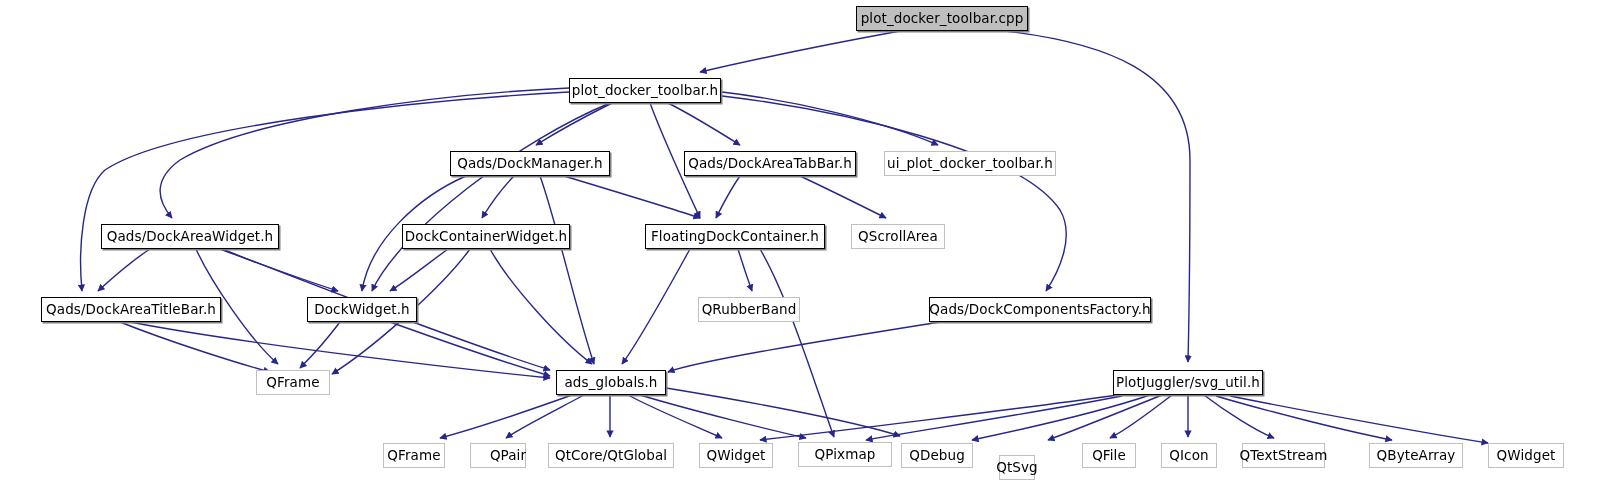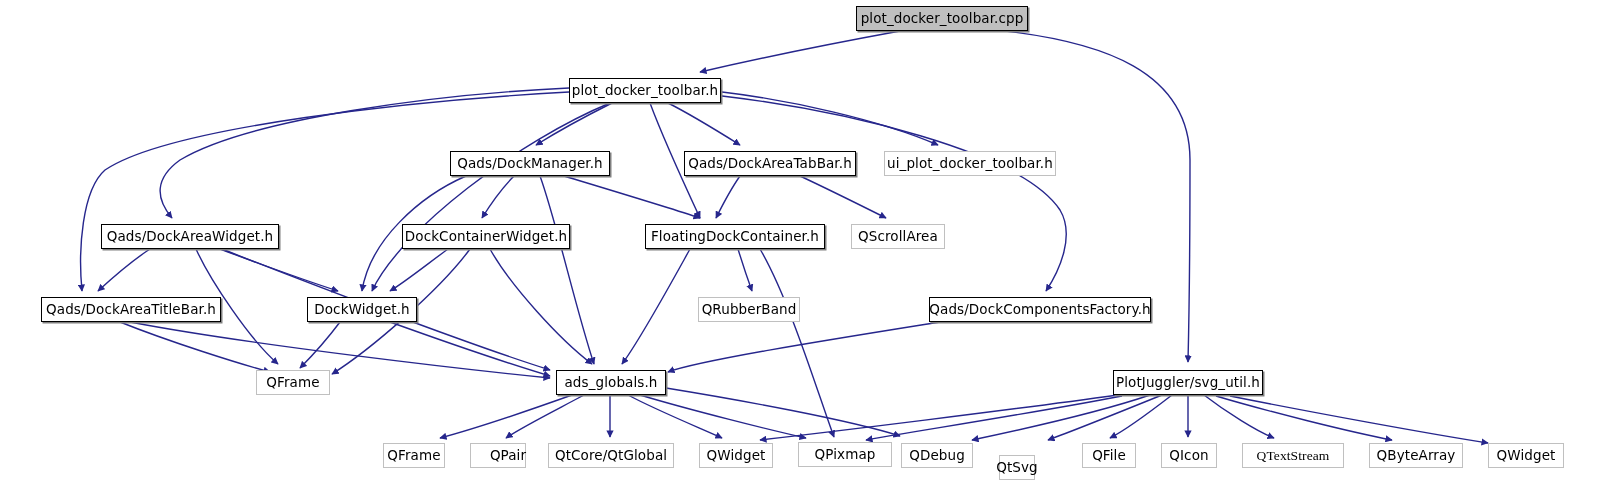--- a/index.html
+++ b/index.html
@@ -113,17 +113,17 @@
       <div class="node linked" style="left: 1113px; top: 370px; width: 150px;">PlotJuggler/svg_util.h</div>
       <div class="node " style="left: 383px; top: 443px; width: 62px;">QFrame</div>
       <div class="node " style="left: 470px; top: 443px; width: 56px; padding-left: 27px;">QPair</div>
       <div class="node " style="left: 548px; top: 443px; width: 126px;">QtCore/QtGlobal</div>
       <div class="node " style="left: 699px; top: 443px; width: 74px;">QWidget</div>
       <div class="node " style="left: 798px; top: 442px; width: 94px;">QPixmap</div>
       <div class="node " style="left: 901px; top: 443px; width: 72px;">QDebug</div>
       <div class="node " style="left: 999px; top: 455px; width: 36px;">QtSvg</div>
       <div class="node " style="left: 1082px; top: 443px; width: 54px;">QFile</div>
       <div class="node " style="left: 1161px; top: 443px; width: 56px;">QIcon</div>
-      <div class="node " style="left: 1242px; top: 443px; width: 102px; font-family: Liberation Serif, serif;">QTextStream</div>
+      <div class="node " style="left: 1242px; top: 443px; width: 83px;">QTextStream</div>
       <div class="node " style="left: 1369px; top: 443px; width: 94px;">QByteArray</div>
       <div class="node " style="left: 1488px; top: 443px; width: 76px;">QWidget</div>
     </div>
 </div>
 
 </body></html>

